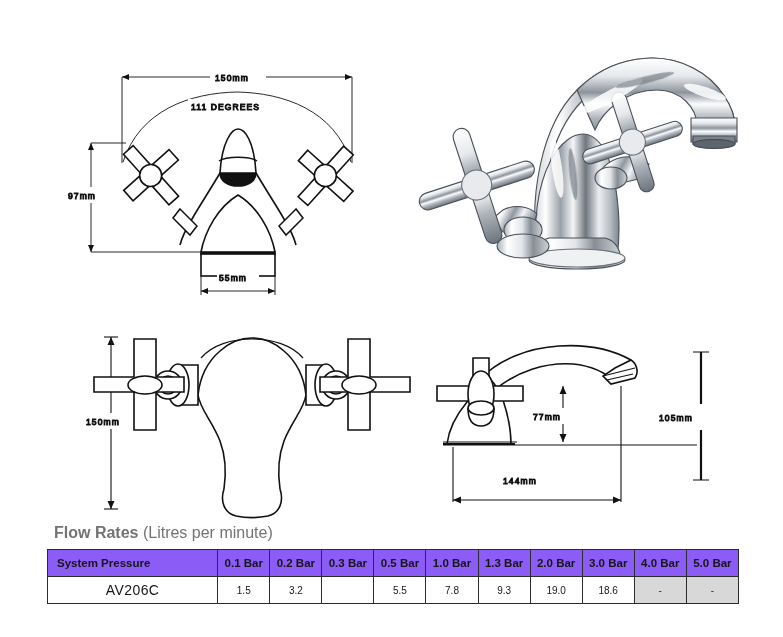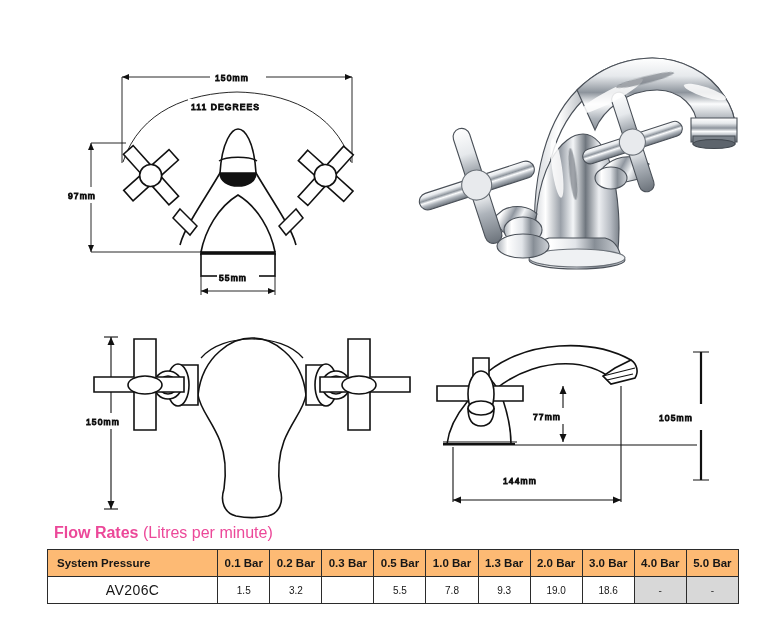--- a/index.html
+++ b/index.html
@@ -46,21 +46,21 @@
 
   
   .flow-block {
     position: absolute;
     left: 47px;
     top: 524px;
     width: 692px;
   }
   .flow-title {
     font-size: 16px;
-    color: #ec4899;
+    color: #737373;
     margin: 0 0 7px 7px;
     white-space: nowrap;
   }
   .flow-title .strong {
     font-weight: bold;
   }
   .flow-title .light {
     font-weight: normal;
   }
 
@@ -75,21 +75,21 @@
     border: 1px solid #2b2b2b;
     height: 26px;
     font-size: 10px;
     text-align: center;
     padding: 0;
     color: #161616;
     background: #ffffff;
     font-weight: normal;
   }
   table.flow thead th {
-    background: #fdba74;
+    background: #8b5cf6;
     font-weight: bold;
     font-size: 11.5px;
   }
   table.flow thead th.label-head {
     text-align: left;
     padding-left: 9px;
     width: 170px;
   }
   table.flow tbody td.label-cell {
     text-align: center;

